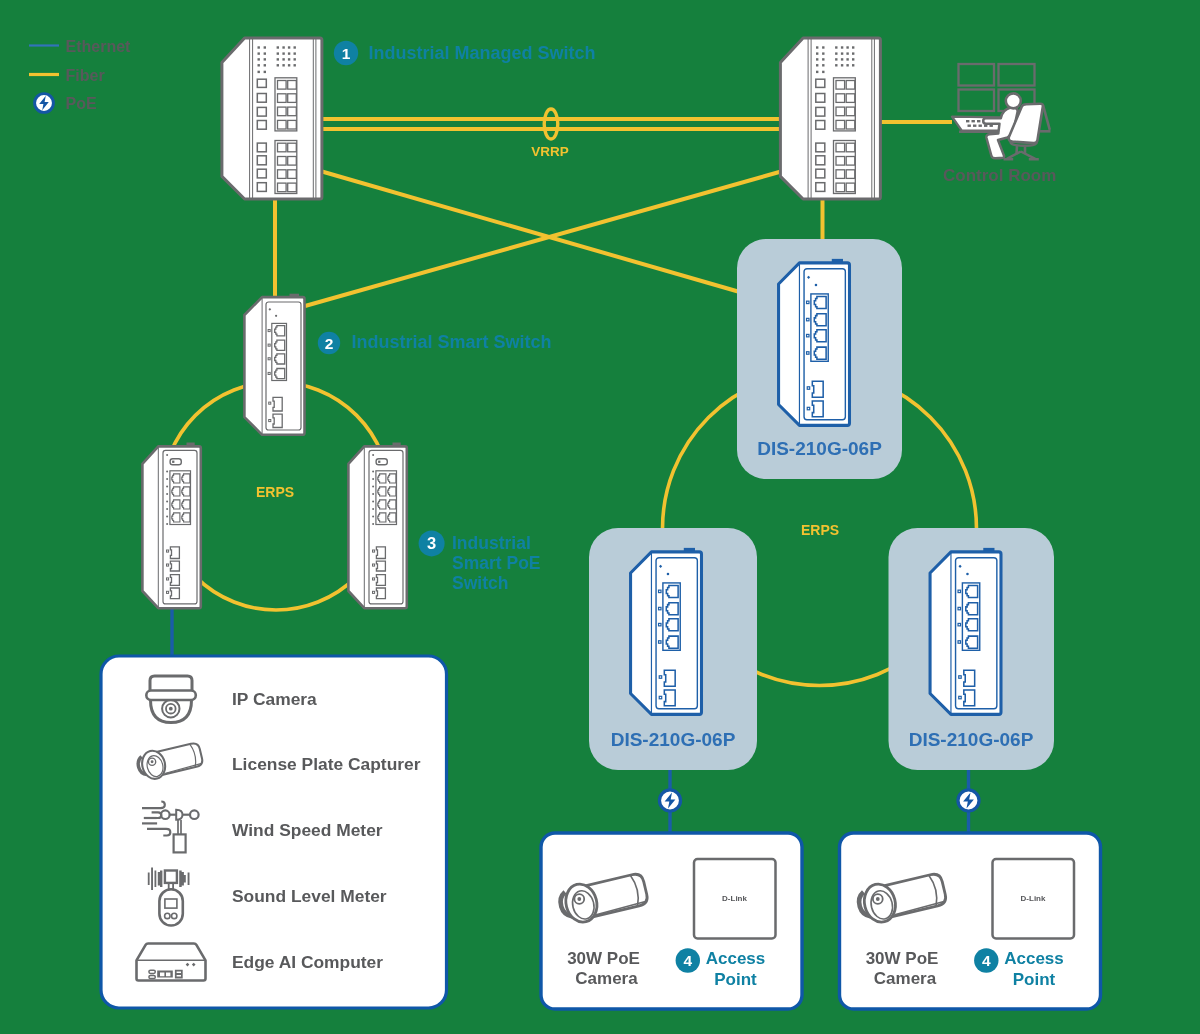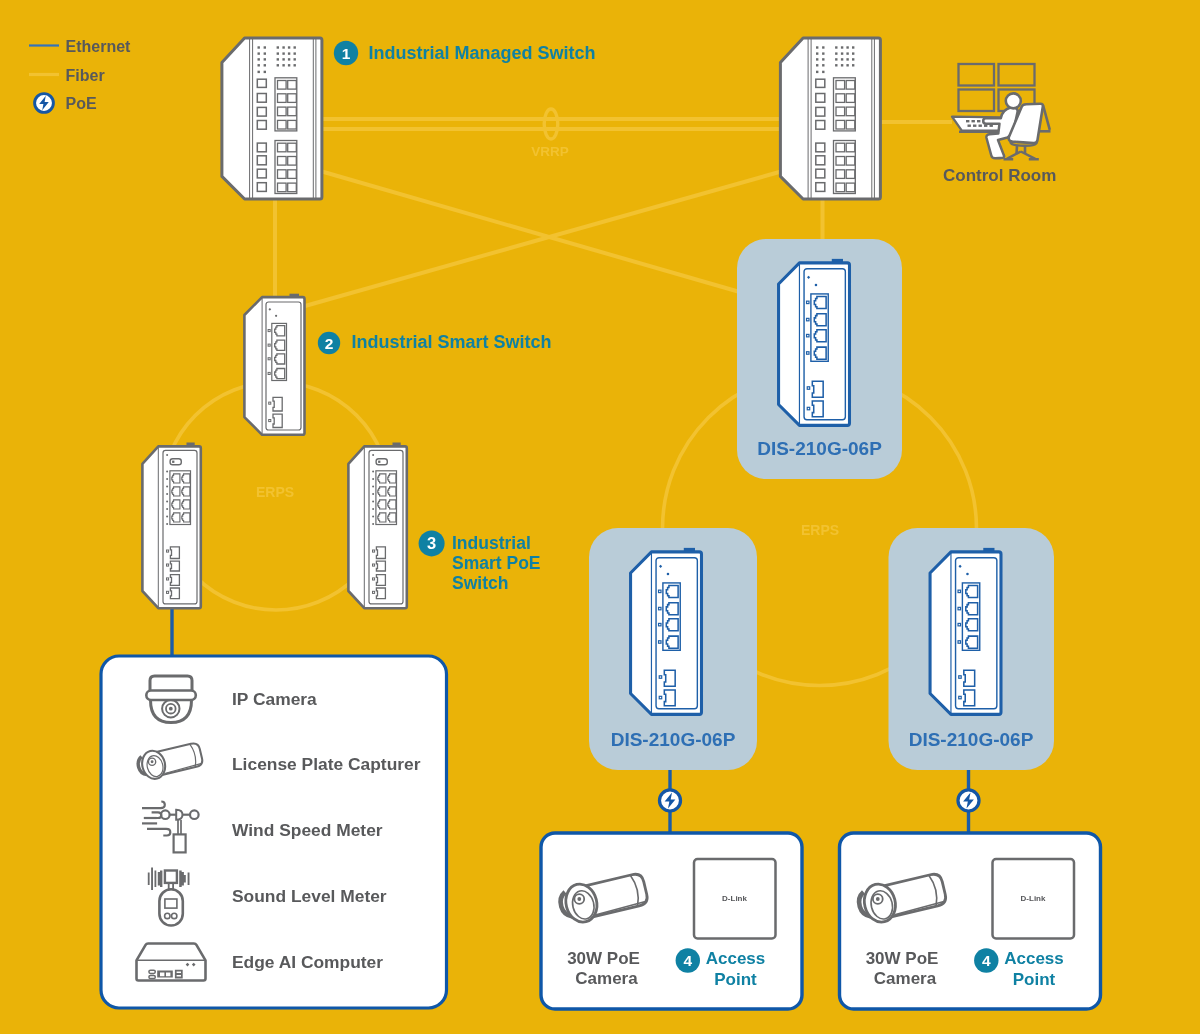--- a/index.html
+++ b/index.html
@@ -1,16 +1,16 @@
 <!DOCTYPE html>
 <html><head>
 <meta charset="utf-8">
 <style>
 html,body{margin:0;padding:0;background:#ffffff;}
-#stage{position:relative;width:1200px;height:1034px;background:#eab308;overflow:hidden;}
+#stage{position:relative;width:1200px;height:1034px;background:#15803d;overflow:hidden;}
 svg{display:block;}
 text{font-family:"Liberation Sans",sans-serif;font-weight:bold;}
 </style>
 </head>
 <body>
 <div id="stage">
 <svg width="1200" height="1034" viewBox="0 0 1200 1034">
 <defs>
 
 <g id="mansw">

